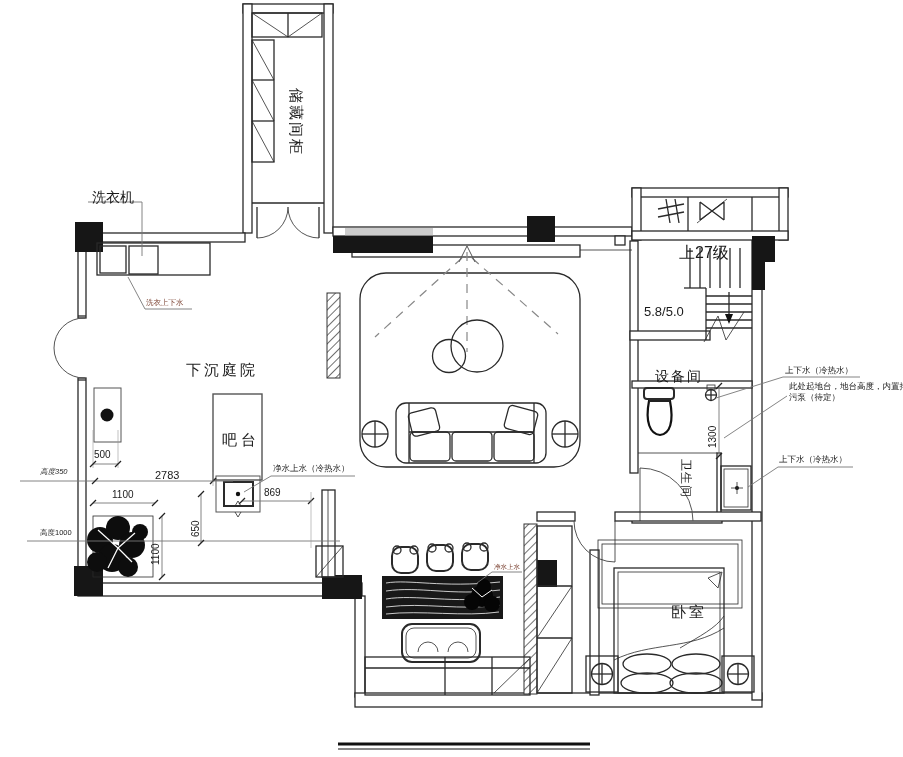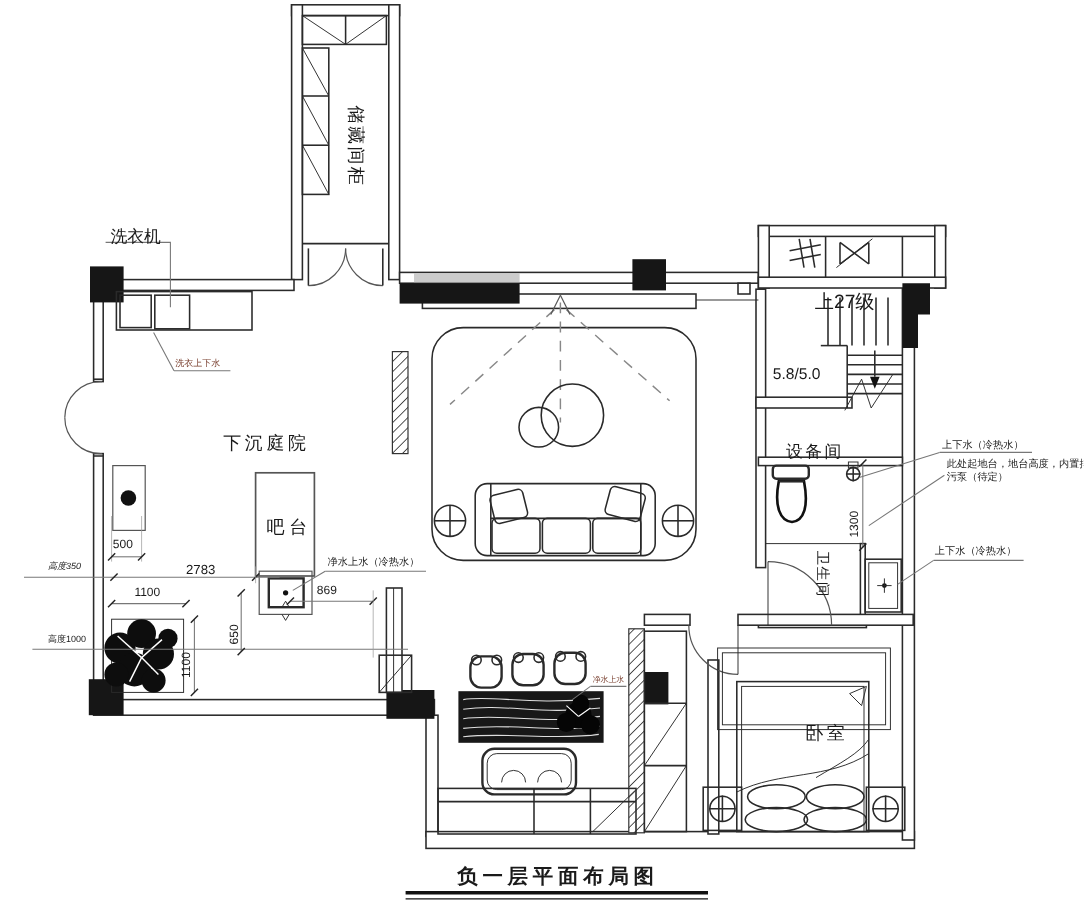--- a/index.html
+++ b/index.html
@@ -408,14 +408,13 @@
 <div class="lbl" style="left:94px;top:449px;font-size:10px;">500</div>
 <div class="lbl" style="left:155px;top:469px;font-size:11px;">2783</div>
 <div class="lbl" style="left:112px;top:489px;font-size:10px;">1100</div>
 <div class="lbl rotm90" style="left:150px;top:565px;font-size:10px;">1100</div>
 <div class="lbl rotm90" style="left:190px;top:537px;font-size:10px;">650</div>
 <div class="lbl" style="left:264px;top:487px;font-size:10px;">869</div>
 <div class="lbl rotm90" style="left:707px;top:448px;font-size:10px;">1300</div>
 <div class="lbl" style="left:40px;top:468px;font-size:7.5px;font-style:italic;">高度350</div>
 <div class="lbl" style="left:40px;top:529px;font-size:7.5px;">高度1000</div>
 
-<div class="titlebar">负一层平面布局图</div>
 </div>
 
 </body></html>

